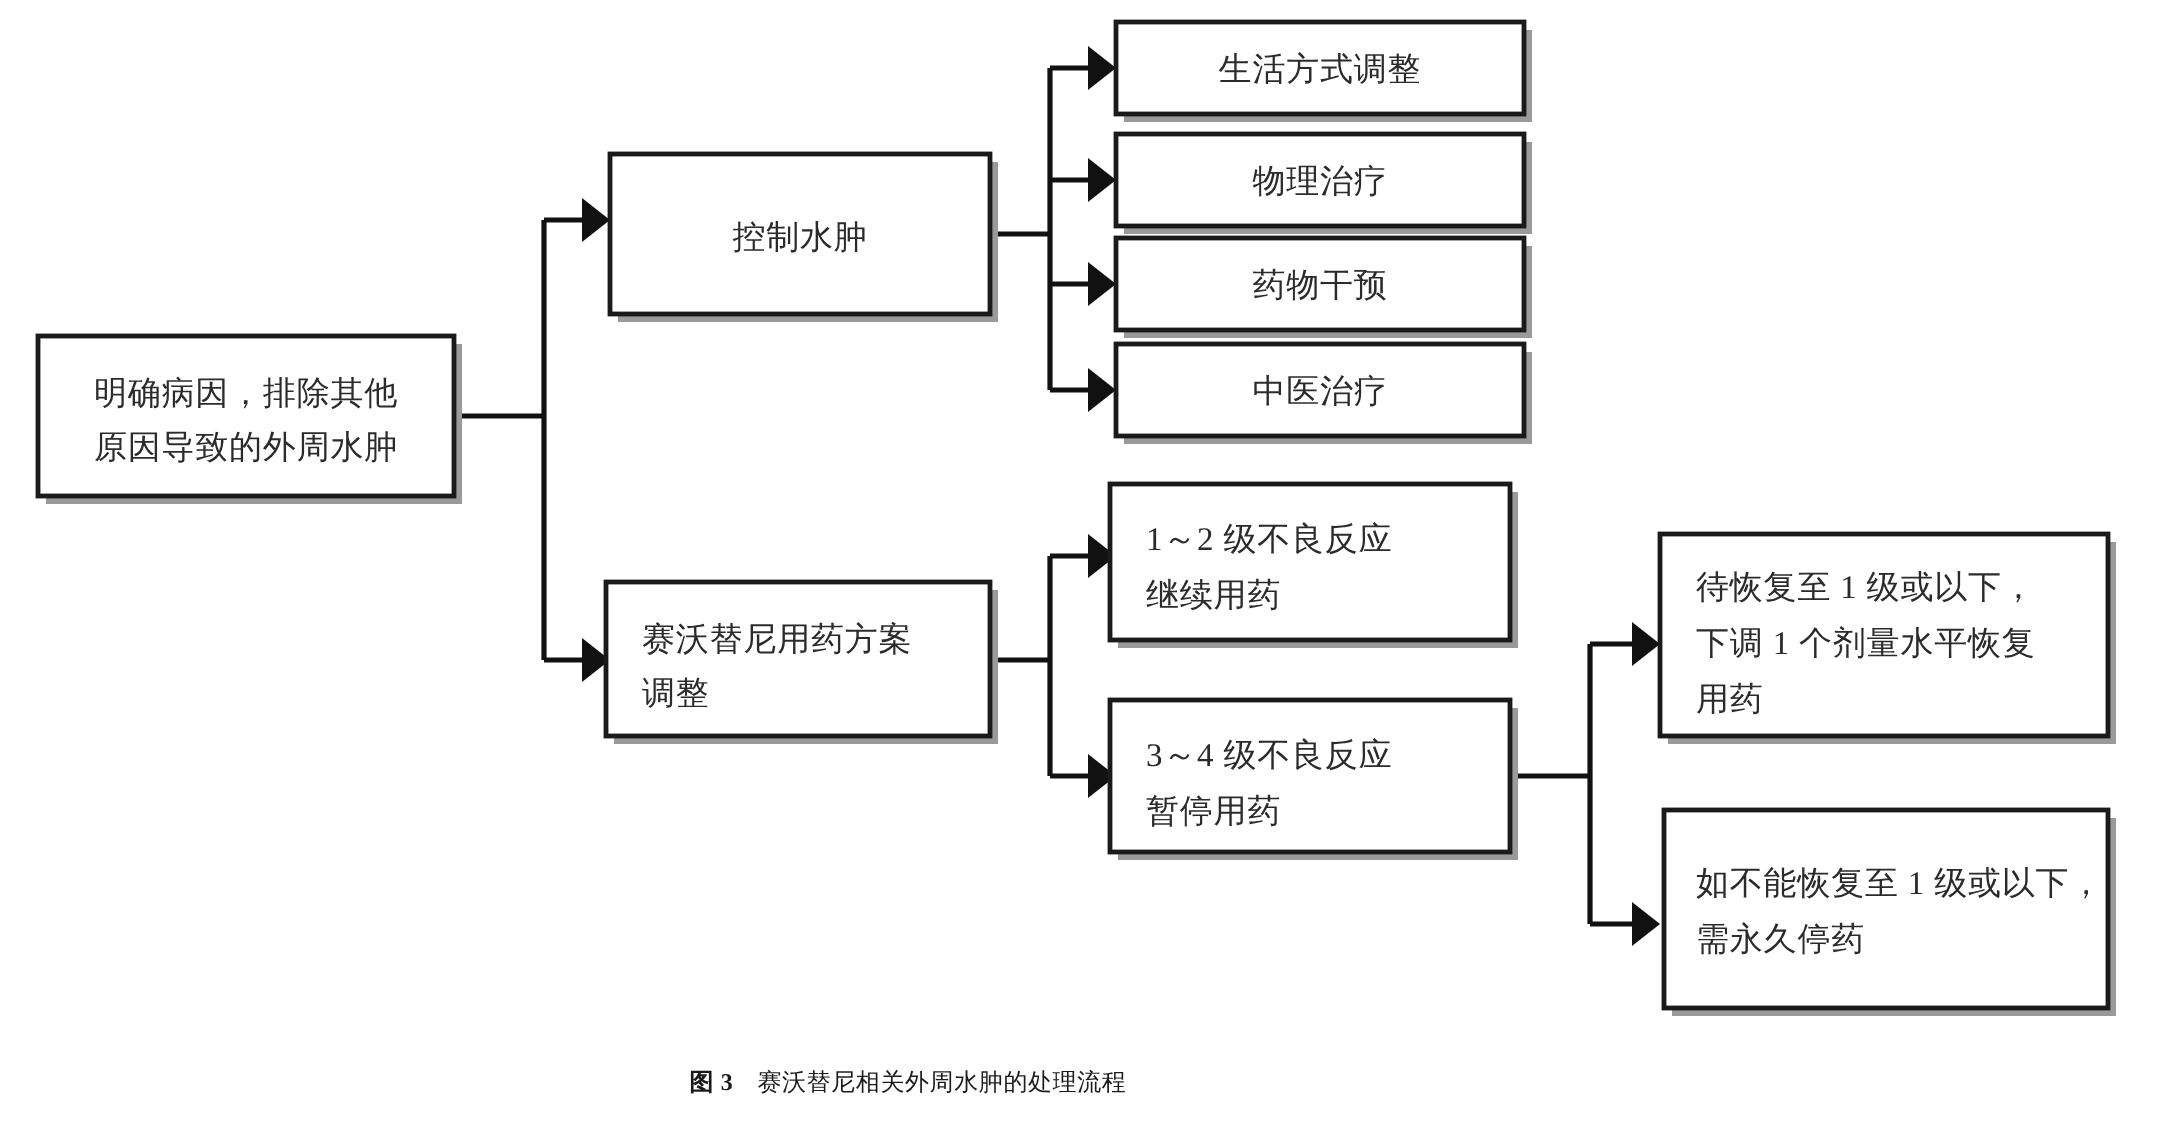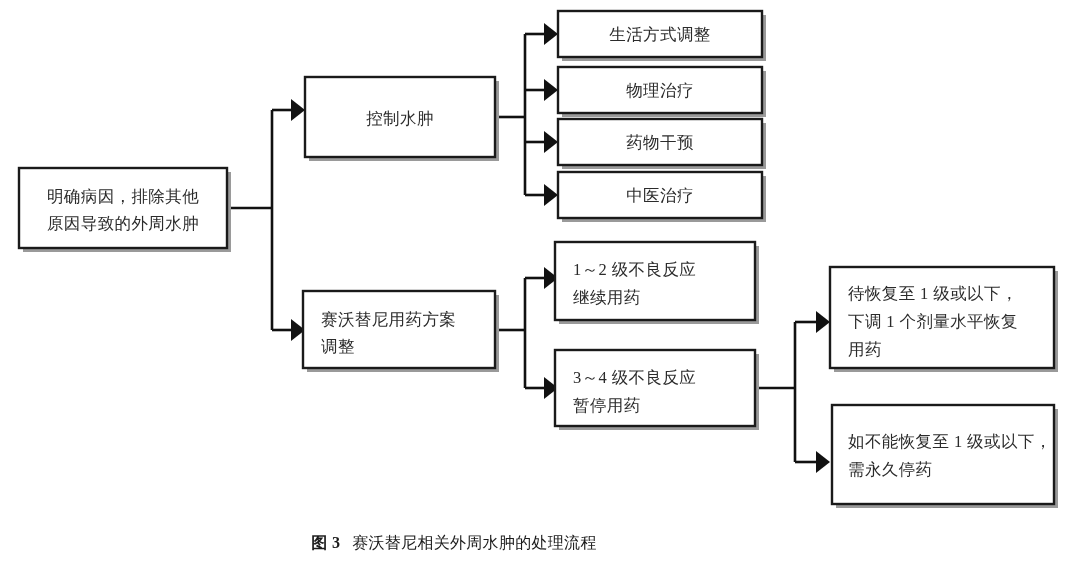--- a/index.html
+++ b/index.html
@@ -53,21 +53,21 @@
   .node-text.left {
     text-anchor: start;
   }
   .caption {
     position: absolute;
     left: 0;
     top: 533px;
     width: 908px;
     text-align: center;
     font-family: "Liberation Serif", "DejaVu Serif", serif;
-    font-size: 16px;
+    font-size: 12px;
     color: #1b1b1b;
     letter-spacing: 0.3px;
   }
   .caption .cap-label {
     font-weight: bold;
     margin-right: 12px;
   }
 </style>
 </head>
 <body>

